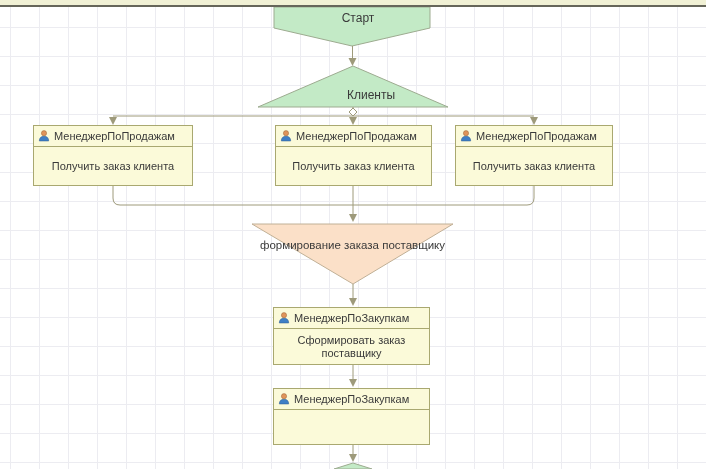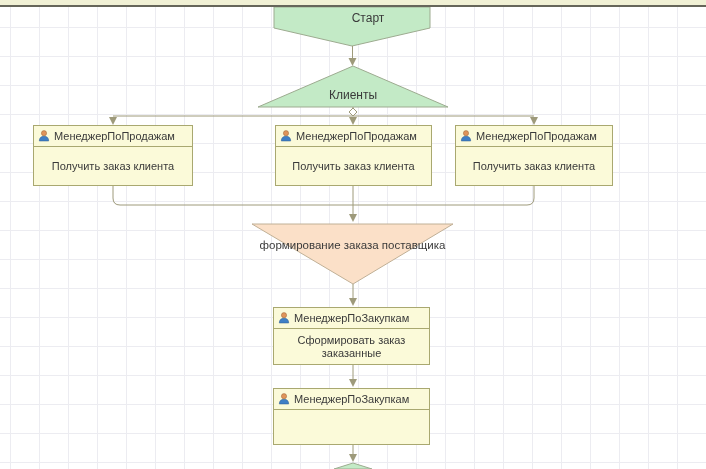--- a/index.html
+++ b/index.html
@@ -70,23 +70,23 @@
 
     <path d="M353,365 V379" stroke="#9e9a7b" fill="none"></path>
     <polygon points="349,379 357,379 353,387" fill="#9e9a7b"></polygon>
 
     <path d="M353,445 V454" stroke="#9e9a7b" fill="none"></path>
     <polygon points="349,454 357,454 353,462" fill="#9e9a7b"></polygon>
 
     <polygon points="353,463 372,469 334,469" fill="#c3eac6" stroke="#9dab90"></polygon>
   </svg>
 
-  <div class="shape-label" style="left:284px;top:11px;width:168px;">Старт</div>
-  <div class="shape-label" style="left:258px;top:88px;width:190px;">Клиенты</div>
-  <div class="shape-label" style="left:252px;top:238px;width:201px;font-size:11.5px;">формирование заказа поставщика</div>
+  <div class="shape-label" style="left:274px;top:11px;width:168px;">Старт</div>
+  <div class="shape-label" style="left:276px;top:88px;width:190px;">Клиенты</div>
+  <div class="shape-label" style="left:252px;top:238px;width:201px;font-size:11.5px;">формирование заказа поставщику</div>
 
   <div class="task" style="left:33px;top:125px;width:160px;height:61px;">
     <div class="task-header">
       <svg class="person-icon" viewBox="0 0 12 12">
         <circle cx="6" cy="3.2" r="2.6" fill="#e0945a" stroke="#9a6636" stroke-width="0.5"></circle>
         <path d="M1.3,11 Q1.3,6.3 6,6.3 Q10.7,6.3 10.7,11 Z" fill="#3f7fc5" stroke="#2a5a93" stroke-width="0.5"></path>
       </svg>
       <span>МенеджерПоПродажам</span>
     </div>
     <div class="task-body">Получить заказ клиента</div>
@@ -115,21 +115,21 @@
   </div>
 
   <div class="task" style="left:273px;top:307px;width:157px;height:58px;">
     <div class="task-header">
       <svg class="person-icon" viewBox="0 0 12 12">
         <circle cx="6" cy="3.2" r="2.6" fill="#e0945a" stroke="#9a6636" stroke-width="0.5"></circle>
         <path d="M1.3,11 Q1.3,6.3 6,6.3 Q10.7,6.3 10.7,11 Z" fill="#3f7fc5" stroke="#2a5a93" stroke-width="0.5"></path>
       </svg>
       <span>МенеджерПоЗакупкам</span>
     </div>
-    <div class="task-body">Сформировать заказ заказанные</div>
+    <div class="task-body">Сформировать заказ поставщику</div>
   </div>
 
   <div class="task" style="left:273px;top:388px;width:157px;height:57px;">
     <div class="task-header">
       <svg class="person-icon" viewBox="0 0 12 12">
         <circle cx="6" cy="3.2" r="2.6" fill="#e0945a" stroke="#9a6636" stroke-width="0.5"></circle>
         <path d="M1.3,11 Q1.3,6.3 6,6.3 Q10.7,6.3 10.7,11 Z" fill="#3f7fc5" stroke="#2a5a93" stroke-width="0.5"></path>
       </svg>
       <span>МенеджерПоЗакупкам</span>
     </div>

